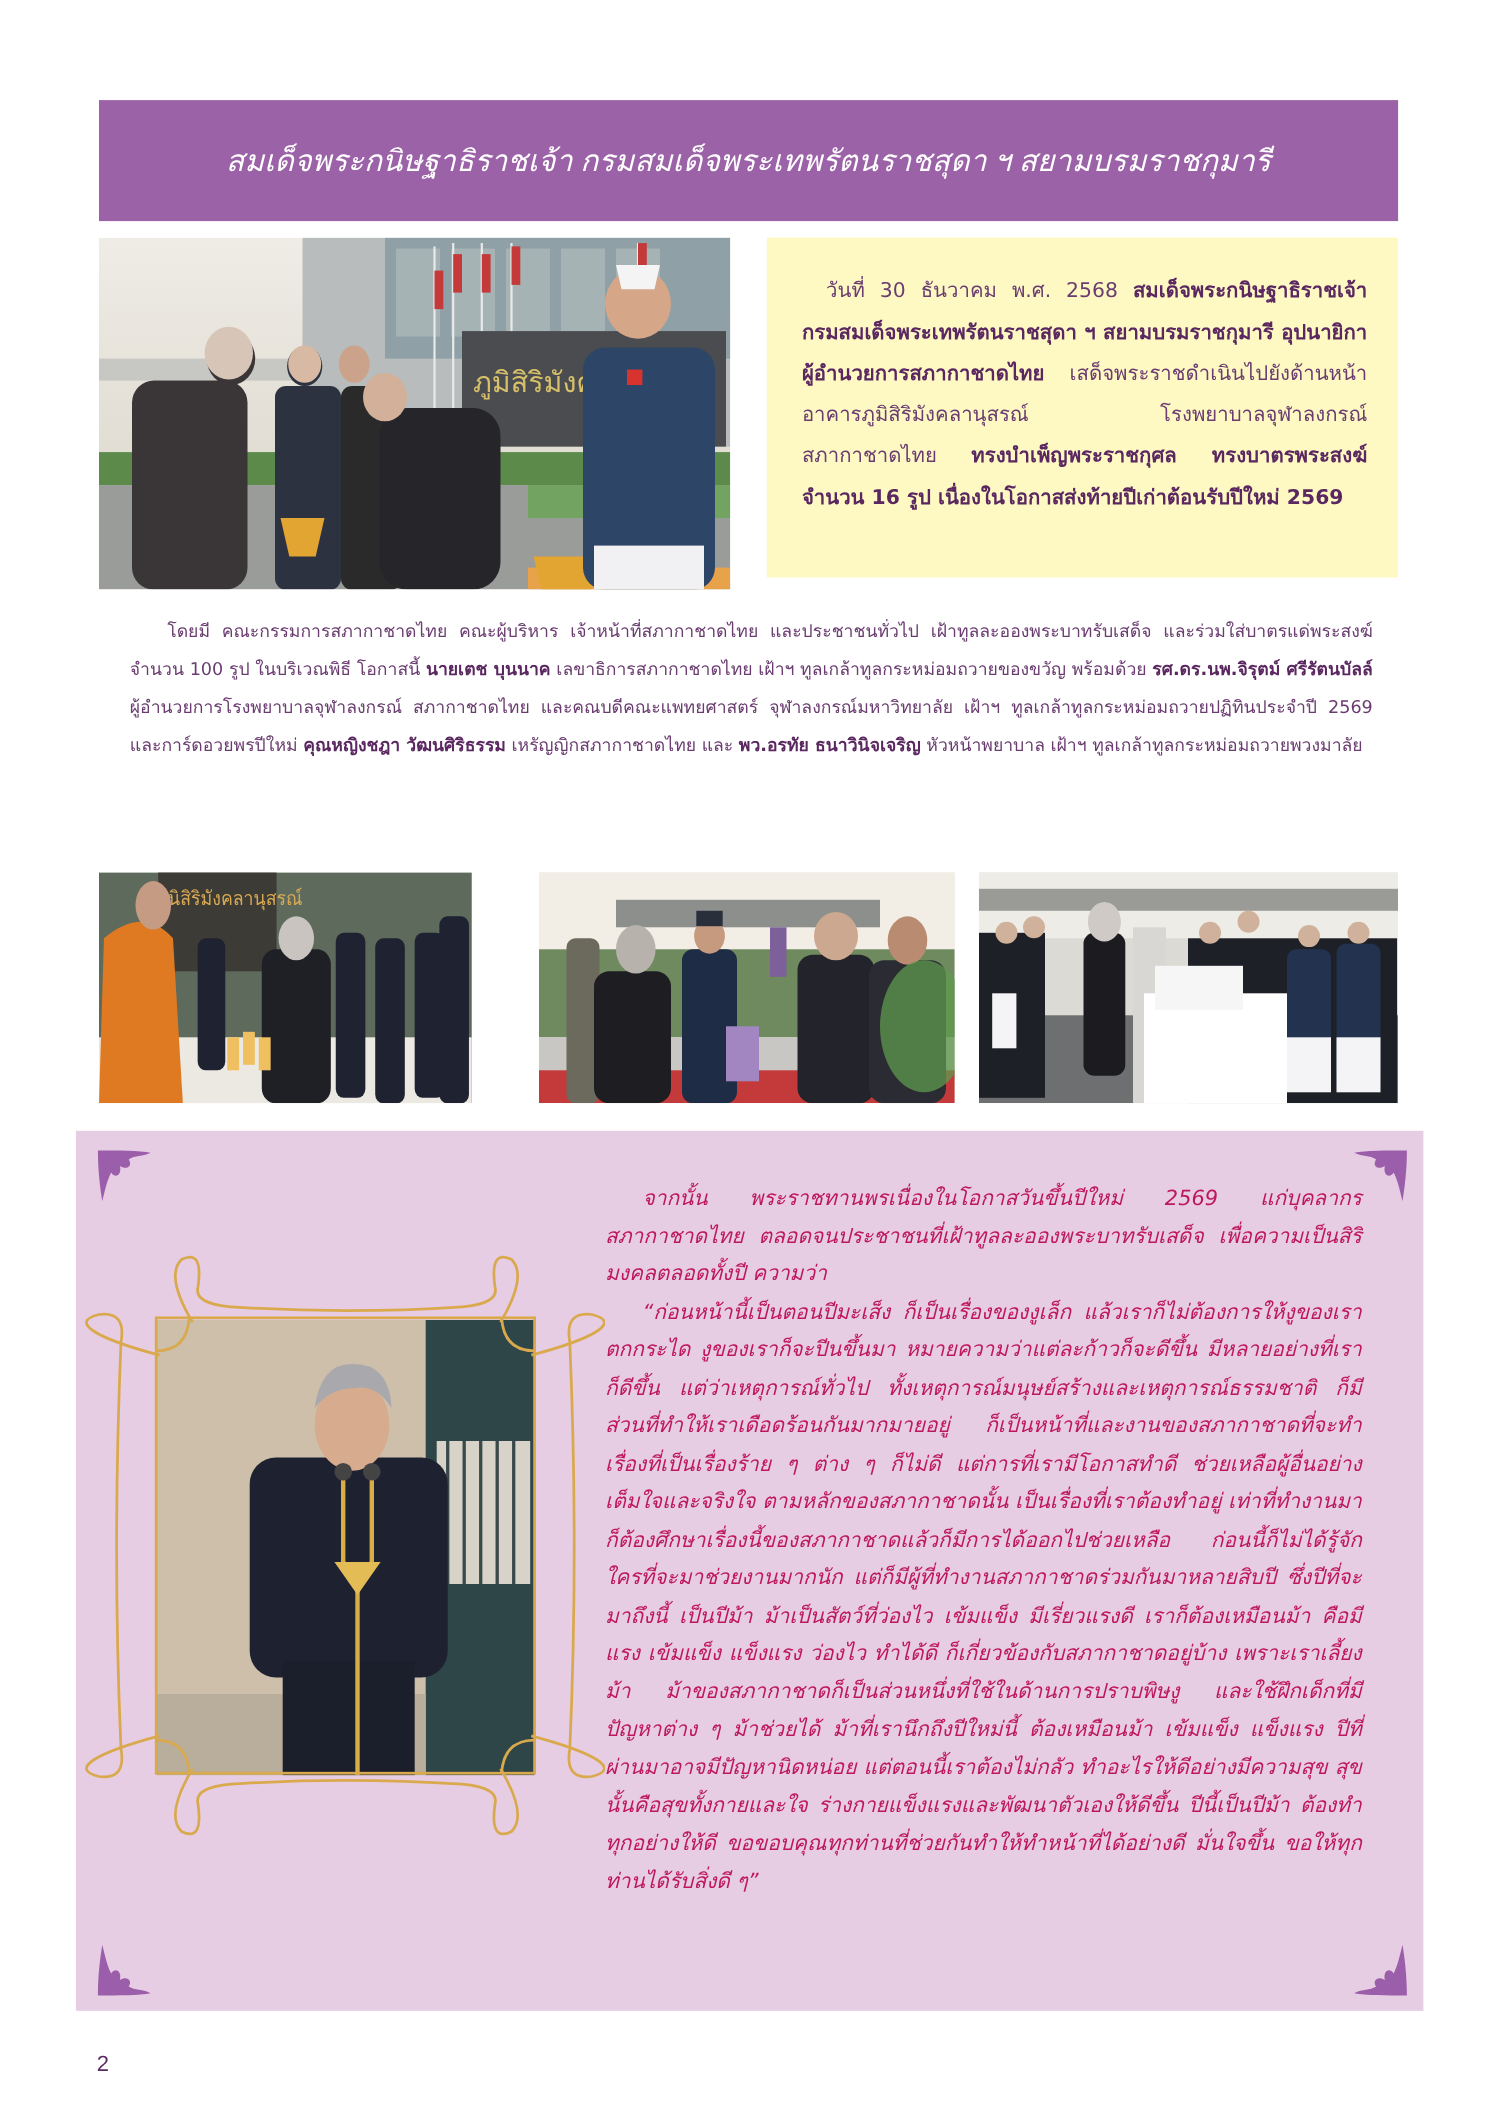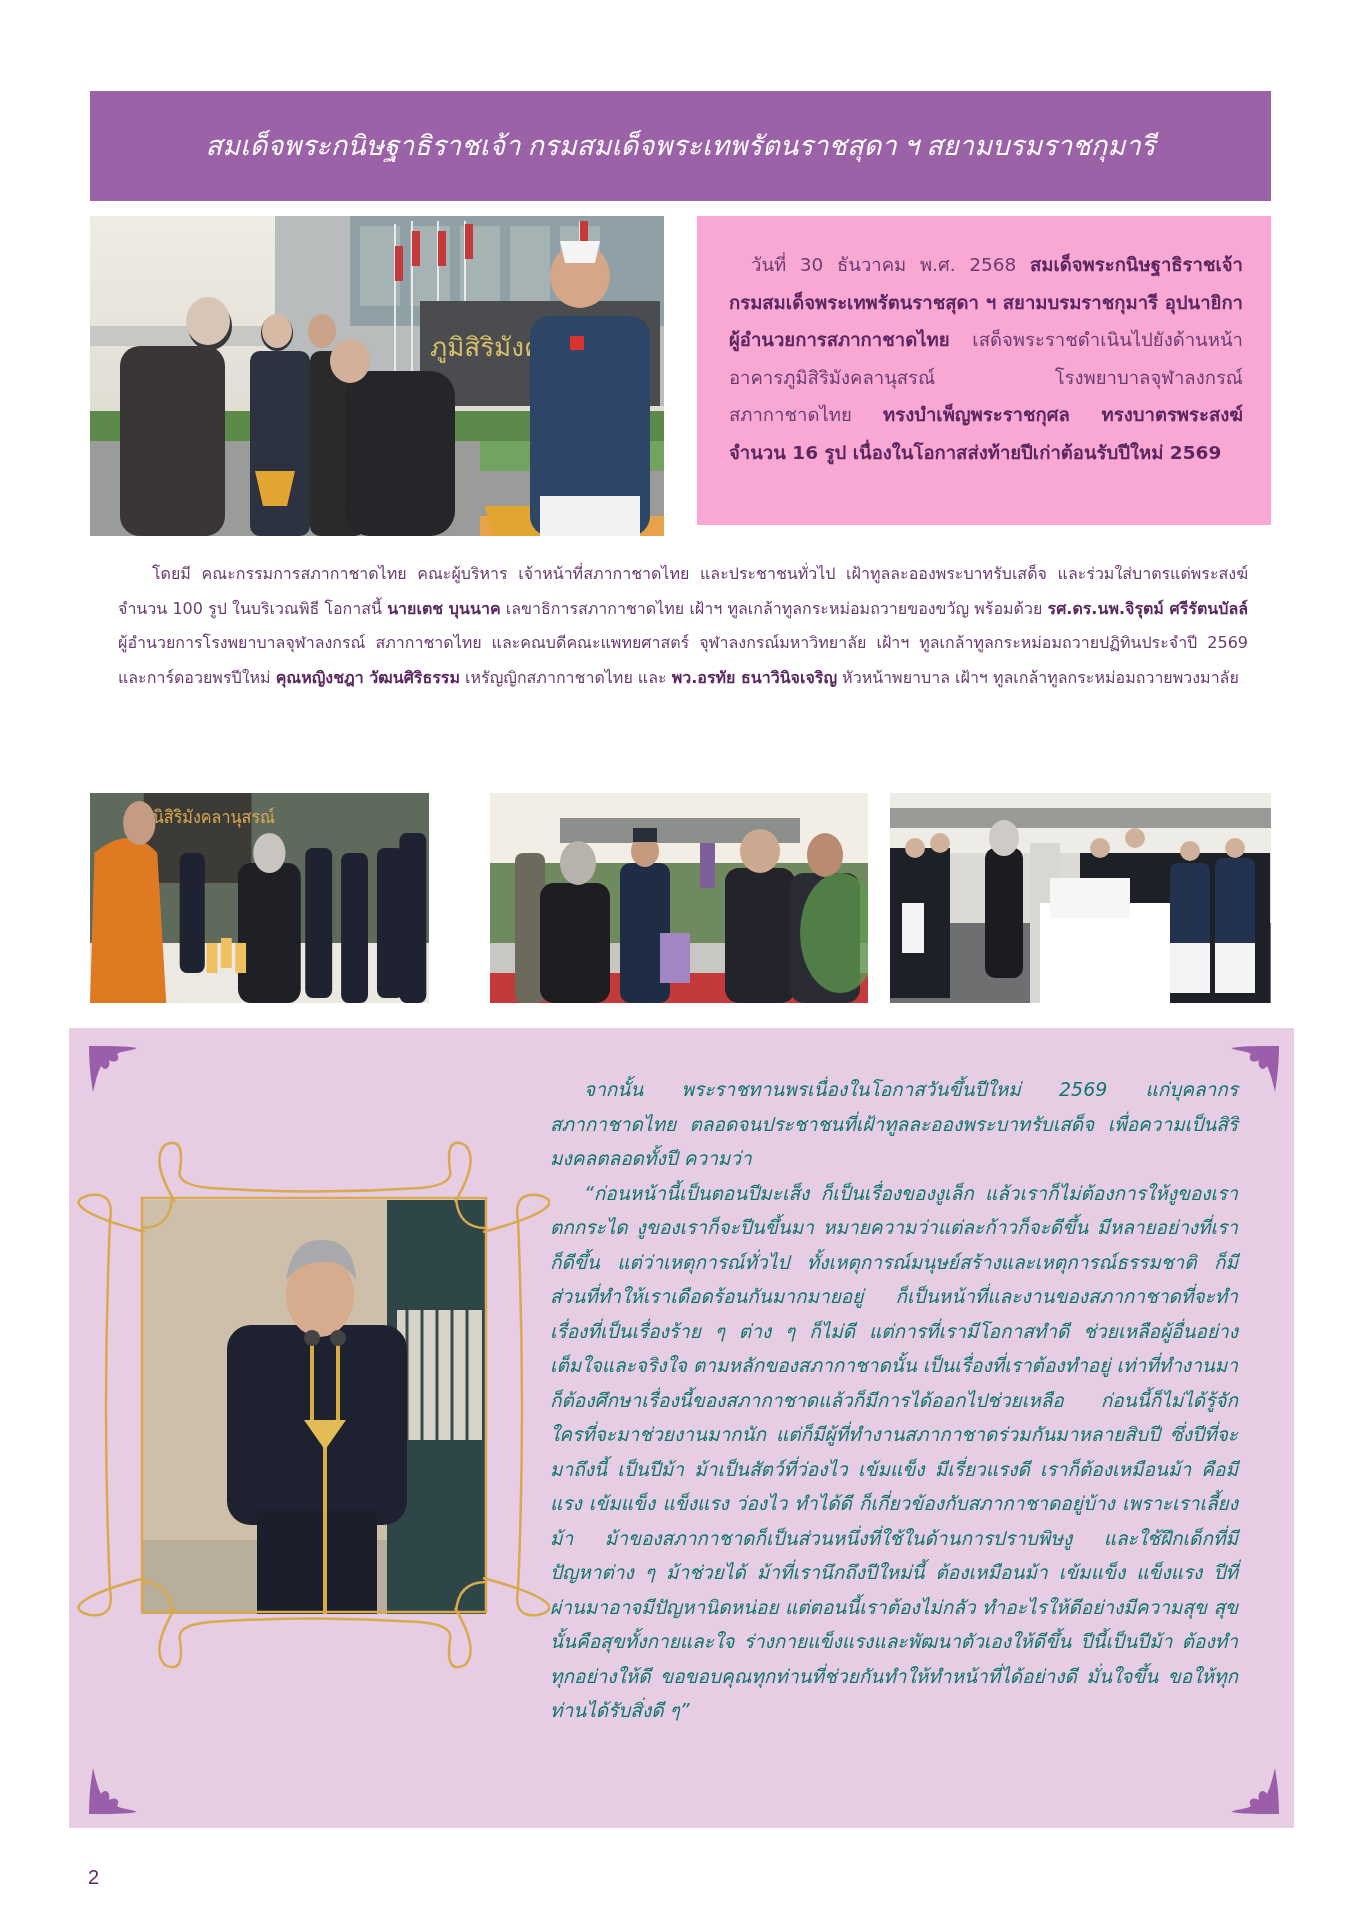--- a/index.html
+++ b/index.html
@@ -9,37 +9,37 @@
     .title-bar { position: absolute; left: 90px; top: 91px; width: 1181px; height: 110px;
                  background: #9c62a8; color: #ffffff; text-align: center;
                  display: flex; flex-direction: column; justify-content: center; }
     .title-bar .line { font-family: "Liberation Serif", "DejaVu Serif", serif; font-style: italic;
                        font-size: 27px; line-height: 40px; letter-spacing: 0.2px; }
 
     .photo { position: absolute; overflow: hidden; }
     .photo svg { display: block; width: 100%; height: 100%; }
 
     .intro-box { position: absolute; left: 697px; top: 216px; width: 574px; height: 309px;
-                 background: #f9a8d4; box-sizing: border-box; padding: 30px 28px 0 32px;
+                 background: #fef9c3; box-sizing: border-box; padding: 30px 28px 0 32px;
                  font-size: 18.5px; line-height: 37.5px; color: #6a3c70; text-align: justify; }
     .intro-box p { margin: 0; text-indent: 22px; }
     .b { font-weight: bold; color: #5a2760; }
 
     .body-text { position: absolute; left: 118px; top: 557px; width: 1130px;
                  font-size: 16px; line-height: 34.6px; color: #6a3c70; text-align: justify; }
     .body-text p { margin: 0; text-indent: 34px; }
 
     .bottom-panel { position: absolute; left: 69px; top: 1028px; width: 1225px; height: 800px;
                     background: #e7cde3; }
 
     .ornament { position: absolute; width: 52px; height: 50px; }
 
     .speech { position: absolute; left: 550px; top: 1072px; width: 688px;
               font-family: "DejaVu Sans", sans-serif; font-style: italic;
-              font-size: 19px; line-height: 34.5px; color: #0f766e; text-align: justify; }
+              font-size: 19px; line-height: 34.5px; color: #be185d; text-align: justify; }
     .speech p { margin: 0; text-indent: 34px; }
 
     .frame-svg { position: absolute; left: 70px; top: 1140px; width: 480px; height: 640px; }
     .portrait { position: absolute; left: 142px; top: 1200px; width: 344px; height: 414px; overflow: hidden; }
 
     .page-number { position: absolute; left: 88px; top: 1866px; font-size: 20px; color: #5a2b62;
                    font-family: "Liberation Sans", sans-serif; }
   </style>
 </head>
 <body>

